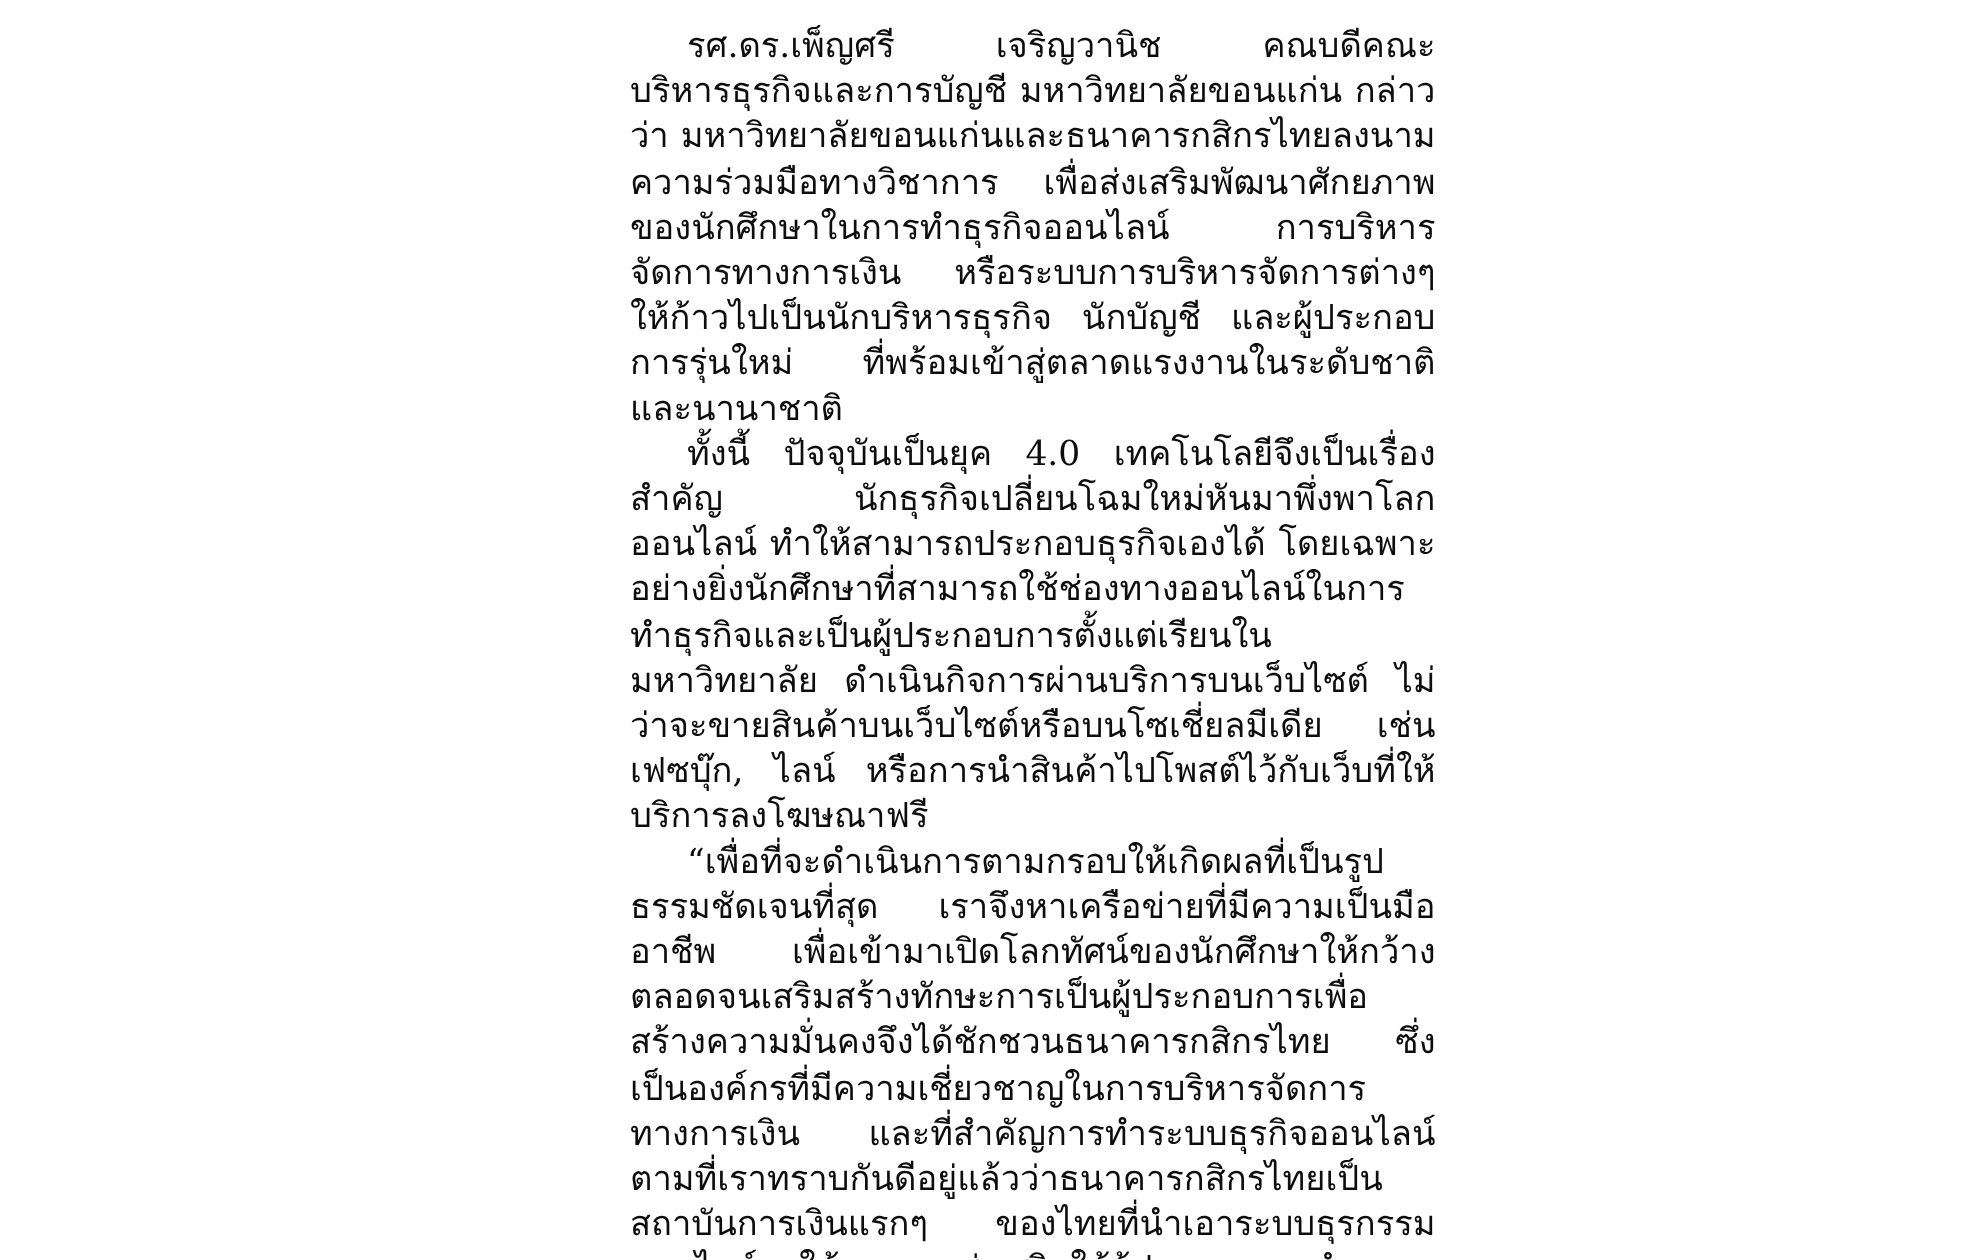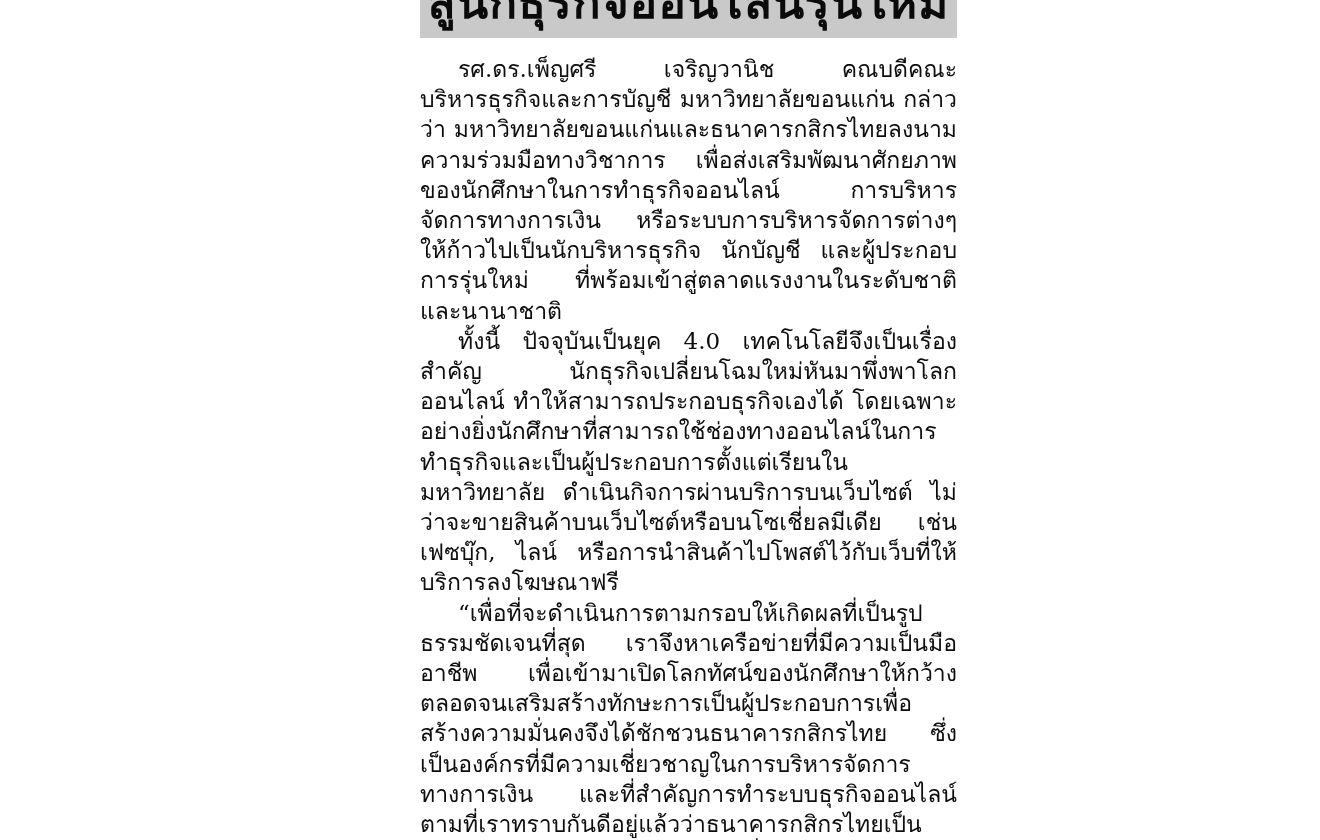--- a/index.html
+++ b/index.html
@@ -65,23 +65,20 @@
       margin: 0;
       word-break: normal;
     }
   </style>
 </head>
 <body>
 
 <div class="page">
   <div class="article-column">
 
-    <div class="headline-bar">
-      <div class="headline-text">สู่นักธุรกิจออนไลน์รุ่นใหม่</div>
-    </div>
 
     <div class="article-body">
       <p>รศ.ดร.เพ็ญศรี เจริญวานิช คณบดีคณะบริหารธุรกิจและการบัญชี มหาวิทยาลัยขอนแก่น กล่าวว่า มหาวิทยาลัยขอนแก่นและธนาคารกสิกรไทยลงนามความร่วมมือทางวิชาการ เพื่อส่งเสริมพัฒนาศักยภาพของนักศึกษาในการทำธุรกิจออนไลน์ การบริหารจัดการทางการเงิน หรือระบบการบริหารจัดการต่างๆ ให้ก้าวไปเป็นนักบริหารธุรกิจ นักบัญชี และผู้ประกอบการรุ่นใหม่ ที่พร้อมเข้าสู่ตลาดแรงงานในระดับชาติและนานาชาติ</p>
       <p>ทั้งนี้ ปัจจุบันเป็นยุค 4.0 เทคโนโลยีจึงเป็นเรื่องสำคัญ นักธุรกิจเปลี่ยนโฉมใหม่หันมาพึ่งพาโลกออนไลน์ ทำให้สามารถประกอบธุรกิจเองได้ โดยเฉพาะอย่างยิ่งนักศึกษาที่สามารถใช้ช่องทางออนไลน์ในการทำธุรกิจและเป็นผู้ประกอบการตั้งแต่เรียนในมหาวิทยาลัย ดำเนินกิจการผ่านบริการบนเว็บไซต์ ไม่ว่าจะขายสินค้าบนเว็บไซต์หรือบนโซเชี่ยลมีเดีย เช่น เฟซบุ๊ก, ไลน์ หรือการนำสินค้าไปโพสต์ไว้กับเว็บที่ให้บริการลงโฆษณาฟรี</p>
       <p>“เพื่อที่จะดำเนินการตามกรอบให้เกิดผลที่เป็นรูปธรรมชัดเจนที่สุด เราจึงหาเครือข่ายที่มีความเป็นมืออาชีพ เพื่อเข้ามาเปิดโลกทัศน์ของนักศึกษาให้กว้าง ตลอดจนเสริมสร้างทักษะการเป็นผู้ประกอบการเพื่อสร้างความมั่นคงจึงได้ชักชวนธนาคารกสิกรไทย ซึ่งเป็นองค์กรที่มีความเชี่ยวชาญในการบริหารจัดการทางการเงิน และที่สำคัญการทำระบบธุรกิจออนไลน์ ตามที่เราทราบกันดีอยู่แล้วว่าธนาคารกสิกรไทยเป็นสถาบันการเงินแรกๆ ของไทยที่นำเอาระบบธุรกรรมออนไลน์มาใช้ และส่งเสริมให้ผู้ประกอบการนำระบบออนไลน์มาใช้ประโยชน์ในการทำธุรกิจหรือธุรกรรมการเงินต่างๆ โดยคณะบริหารธุรกิจและการบัญชี และธนาคารกสิกรไทยร่วมมือทางวิชาการเพื่อเสริมสร้าง สนับสนุน รวมถึงการให้ความรู้เพิ่มเติมแก่นักศึกษาที่กำลังประกอบธุรกิจออนไลน์อยู่ หรือกำลังจะก้าวเข้ามา</p>
     </div>
 
   </div>
 </div>
 

